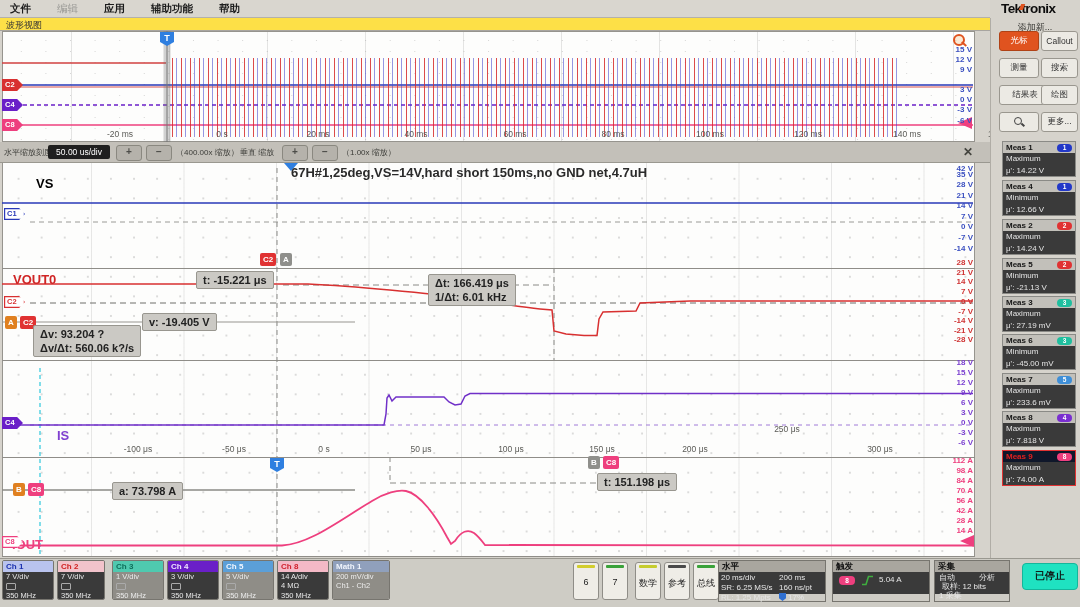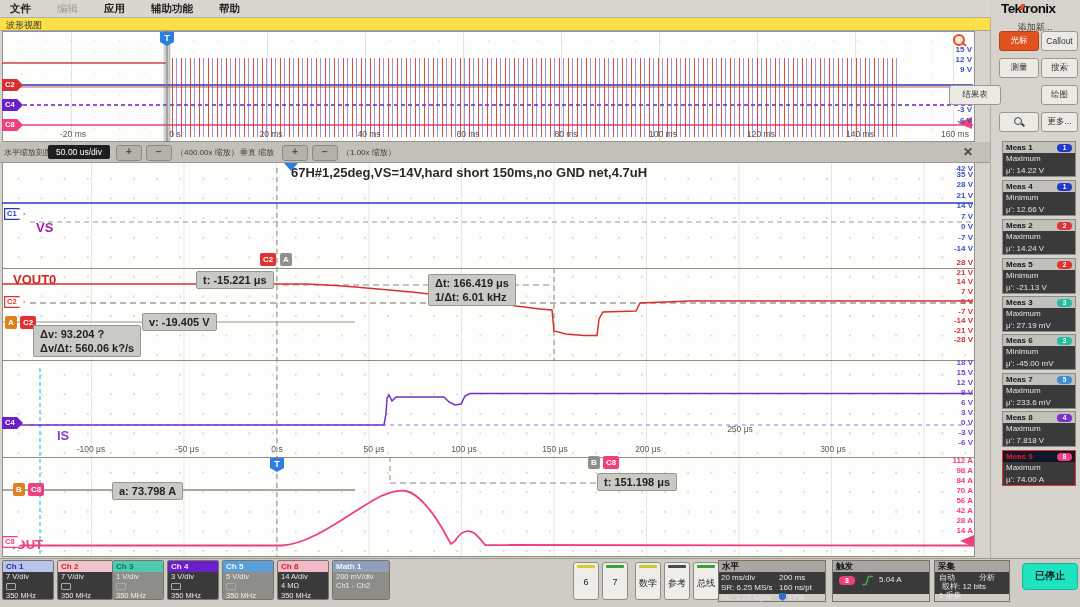--- a/index.html
+++ b/index.html
@@ -25,21 +25,21 @@
     background-size:98px 100%, 24.6px 11px;
     background-position:68px 0, 6px 3px;}
   #comb{position:absolute;left:172px;top:58px;width:726px;height:79px;
     background:repeating-linear-gradient(90deg, rgba(214,44,44,0.85) 0 1px, transparent 1px 4px,
       rgba(66,66,206,0.55) 4px 5px, transparent 5px 9px);}
   .flag{position:absolute;width:21px;height:12px;clip-path:polygon(0 0,72% 0,100% 50%,72% 100%,0 100%);
     font-size:7.5px;font-weight:bold;color:#fff;line-height:12px;padding-left:3px;box-sizing:border-box;}
   .flag.outline{background:#fff;box-shadow:inset 0 0 0 1.2px currentColor;}
   .tflag{position:absolute;width:14px;height:14px;background:#2f7fe0;color:#fff;font-weight:bold;font-size:9px;
     text-align:center;line-height:12px;clip-path:polygon(0 0,100% 0,100% 72%,50% 100%,0 72%);}
-  .tlab{position:absolute;font-size:8.5px;color:#5a5a56;width:34px;text-align:center;}
+  .tlab{position:absolute;font-size:8.5px;color:#5a5a56;width:34px;text-align:center;margin-left:47px;}
   .vlab{position:absolute;left:944px;width:28px;text-align:right;font-size:8px;font-weight:bold;color:#3a4fc0;}
   #strip-magnifier{position:absolute;left:951px;top:33px;width:16px;height:16px;}
   #strip-magnifier .mg-c{position:absolute;left:2px;top:1px;width:8px;height:8px;border:2px solid #e0531f;border-radius:50%;background:rgba(240,160,60,.2);}
   #strip-magnifier .mg-h{position:absolute;left:10px;top:10px;width:6px;height:2px;background:#e0531f;transform:rotate(40deg);}
 
   
   #zoombar{position:absolute;left:0;top:142px;width:990px;height:21px;background:#c3c0b9;border-bottom:1px solid #9a9890;box-sizing:border-box;}
   #zoombar .zlab{position:absolute;top:5px;font-size:8px;color:#3c3c38;}
   #zoom-scale-value{position:absolute;left:48px;top:3px;width:62px;height:14px;background:#1f1f1f;color:#fff;
     font-size:8.5px;text-align:center;line-height:14px;border-radius:2px;}
@@ -209,21 +209,21 @@
     <line x1="2" y1="203" x2="973" y2="203" stroke="#2838b8" stroke-width="1.6"></line>
     <path d="M2,284 L308,284 C350,286 430,293 470,299 C495,303 520,307 540,309 L552,310 L554,331 L566,334 L584,335.5 L597,335.5 L599,319 L603,312 L636,311 L640,303 L690,301 L973,301" fill="none" stroke="#d83030" stroke-width="1.5"></path>
     <path d="M2,425 L384,425 L386,414 L387,398 L389,395 L392,401 L396,397 L444,397 L449,402 L455,405 L461,404 L465,396 L470,393.5 L973,393.5" fill="none" stroke="#7030c8" stroke-width="1.5"></path>
     <path d="M2,545.5 L282,545.5 C310,544 340,520 372,501 C385,493 398,489.5 406,491 C420,494 436,516 447,537 L451,544 L455,541 C461,531 468,529 474,533 C478,536 482,541 485,545 L973,545.5" fill="none" stroke="#ee3f7e" stroke-width="1.8"></path>
     <polygon points="960,541 974,535 974,547" fill="#ee3f7e"></polygon>
   </svg>
 
   <div id="zoom-pos-triangle"></div>
   <div id="annotation" class="callout" style="background:transparent;border:none;">67H#1,25deg,VS=14V,hard short 150ms,no GND net,4.7uH</div>
 
-  <div class="chlabel" style="left:36px;top:176px;color:#a21caf;margin-top:44px;">VS</div>
+  <div class="chlabel" style="left:36px;top:176px;color:#000000;">VS</div>
   <div class="chlabel" style="left:13px;top:272px;color:#d02525;">VOUT0</div>
   <div class="chlabel" style="left:57px;top:428px;color:#8040d0;">IS</div>
   <div class="chlabel" style="left:12px;top:537px;color:#ee3f7e;">IOUT</div>
 
   <div class="flag outline" style="left:4px;top:208px;color:#2838b8;">C1</div>
   <div class="flag outline" style="left:4px;top:296px;color:#d83030;">C2</div>
   <div class="badge" style="left:5px;top:316px;background:#e08020;">A</div>
   <div class="badge" style="left:20px;top:316px;background:#e03232;">C2</div>
   <div class="flag" style="left:2px;top:417px;background:#6a1fc8;">C4</div>
   <div class="badge" style="left:13px;top:483px;background:#e08020;">B</div>
@@ -325,21 +325,21 @@
       <div class="sbtn" style="left: 999px; top: 58px; width: 40px;">
         <span>测量</span>
 
       </div>
 
       <div class="sbtn" style="left: 1041px; top: 58px; width: 37px;">
         <span>搜索</span>
 
       </div>
 
-      <div class="sbtn" style="left: 949px; top: 85px; width: 52px;">
+      <div class="sbtn" style="left: 999px; top: 85px; width: 52px;">
         <span>结果表</span>
 
       </div>
 
       <div class="sbtn" style="left: 1041px; top: 85px; width: 37px;">
         <span>绘图</span>
 
       </div>
 
       <div class="sbtn" style="left: 999px; top: 112px; width: 40px;">
@@ -442,21 +442,21 @@
 
       <div class="chb" style="left: 2px; width: 52px;">
         <div class="chh" style="background: rgb(185, 195, 238); color: rgb(26, 47, 174);">Ch 1</div>
         <div class="chbody">
           <div>7 V/div</div>
           <div><span class="probe"></span><span></span></div>
           <div>350 MHz</div>
         </div>
       </div>
 
-      <div class="chb" style="left: 57px; width: 56px;">
+      <div class="chb" style="left: 57px; width: 48px;">
         <div class="chh" style="background: rgb(242, 195, 203); color: rgb(208, 32, 32);">Ch 2</div>
         <div class="chbody">
           <div>7 V/div</div>
           <div><span class="probe"></span><span></span></div>
           <div>350 MHz</div>
         </div>
       </div>
 
       <div class="chb dim" style="left: 112px; width: 52px;">
         <div class="chh" style="background: rgb(79, 201, 175); color: rgb(14, 110, 90);">Ch 3</div>

